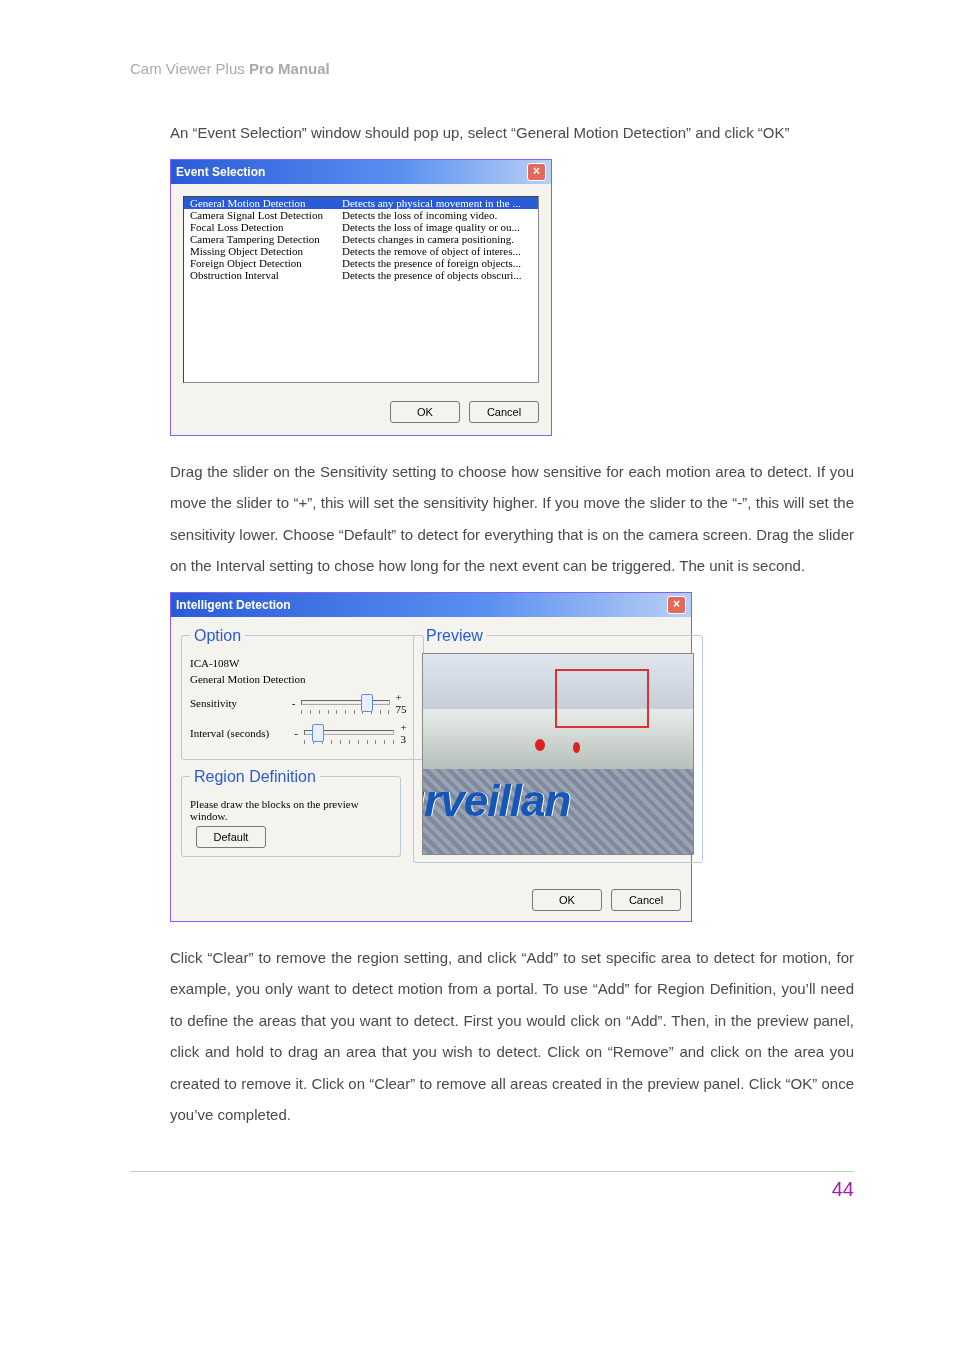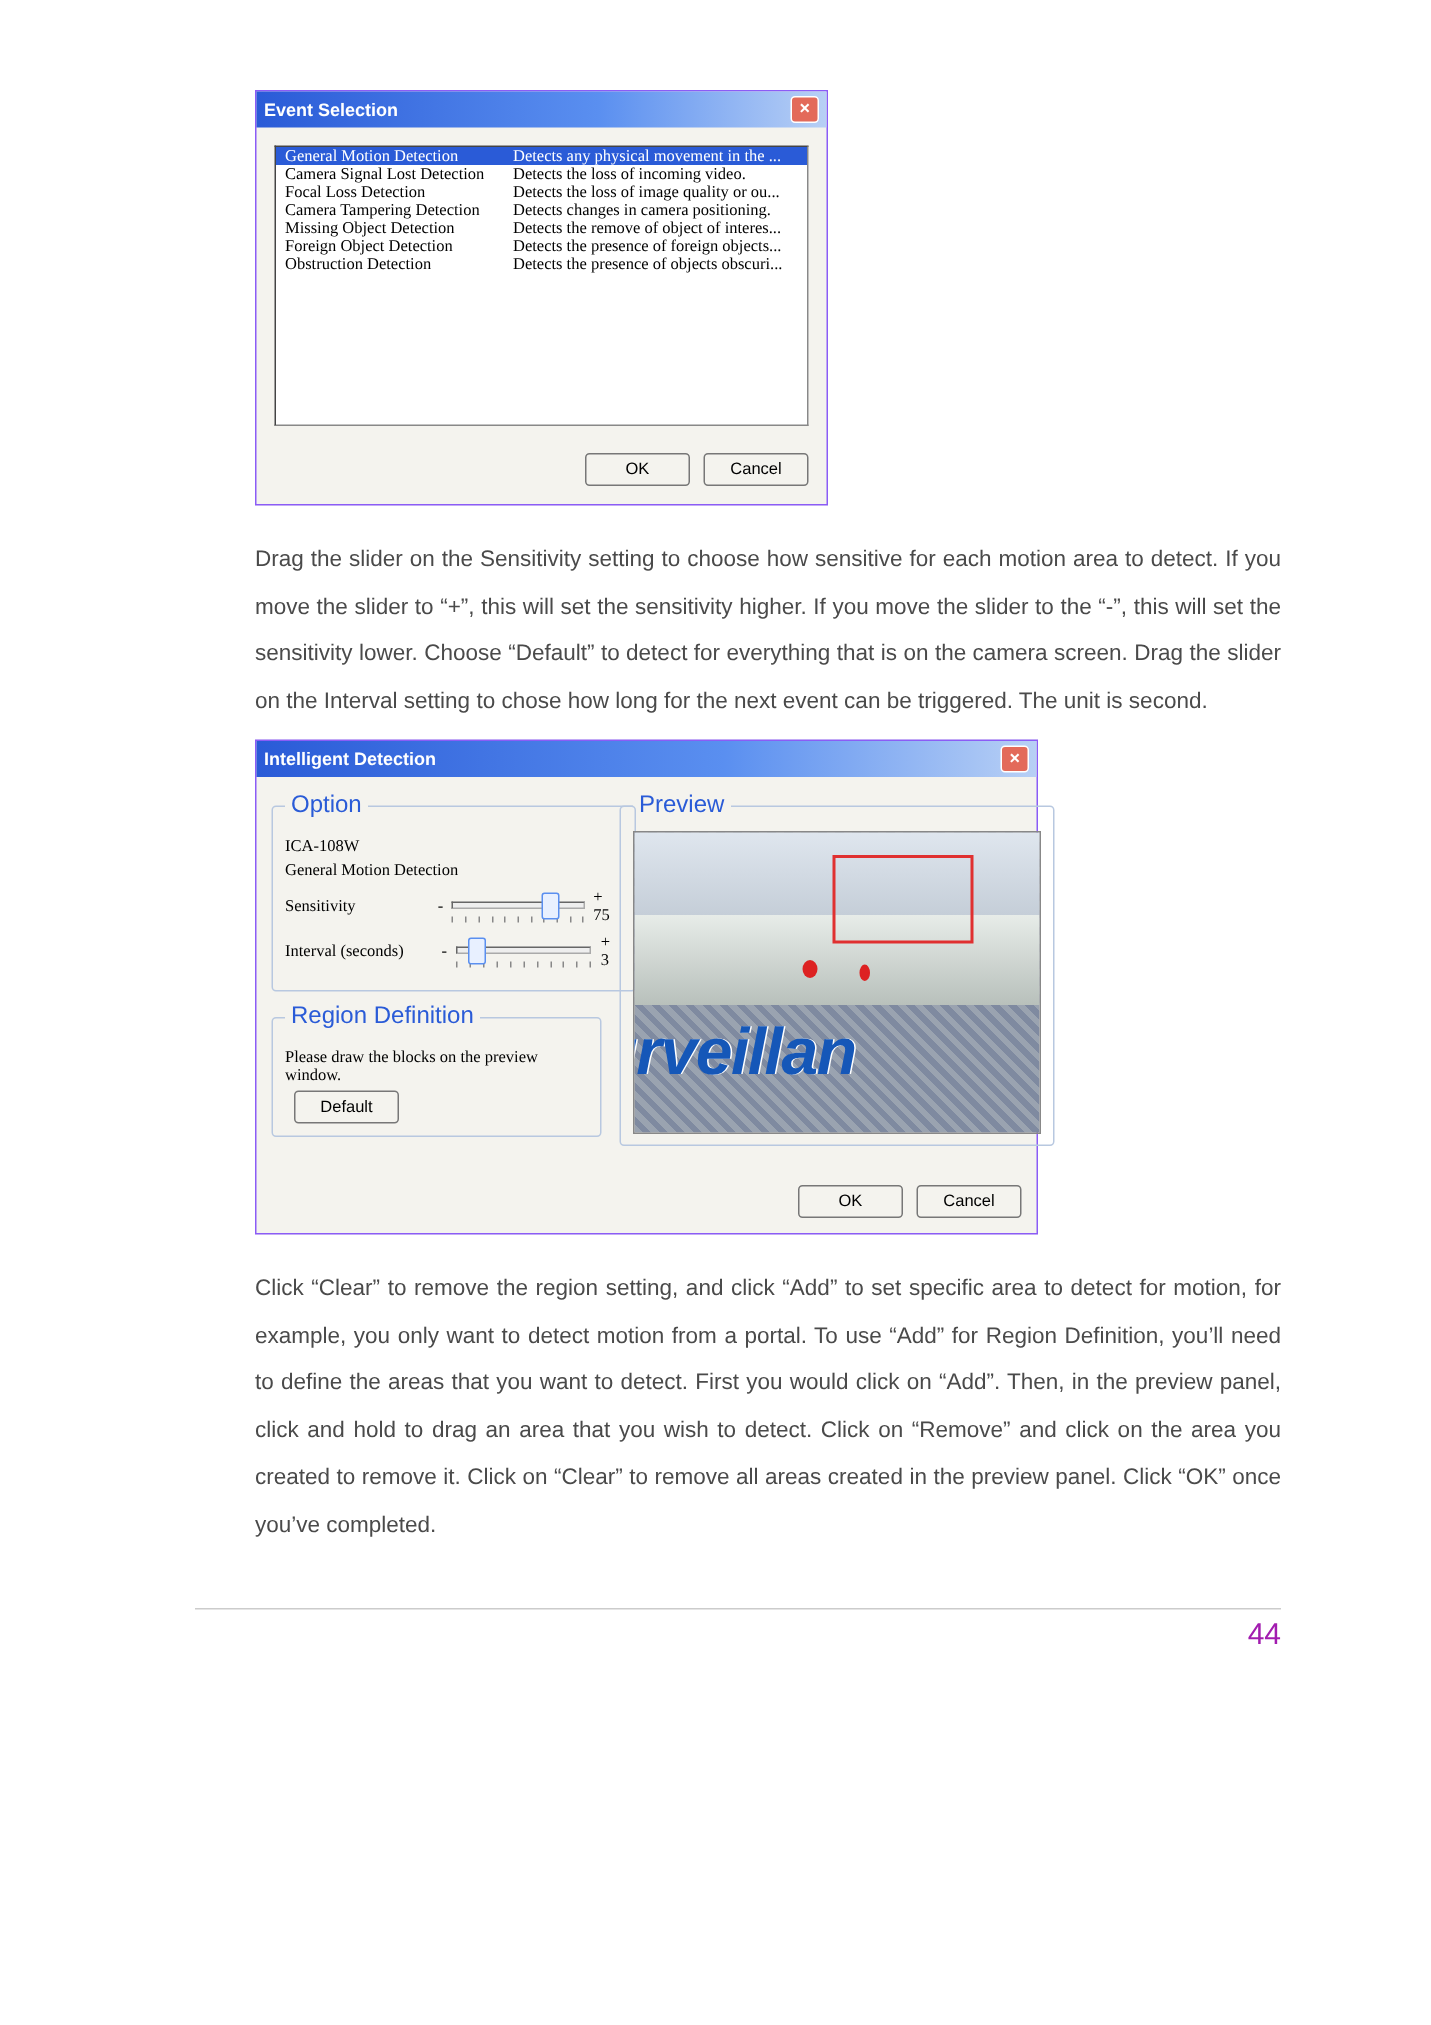--- a/index.html
+++ b/index.html
@@ -201,21 +201,26 @@
     display:flex;
     justify-content:flex-end;
     padding: 6px 0;
     margin-top: 40px;
   }
 </style>
 </head>
 <body>
 <div class="page">
 
-
+  <div class="header-title">
+    <span>Cam Viewer Plus </span>
+    <span class="bold">Pro Manual</span>
+  </div>
+
+  <p class="body-text">An “Event Selection” window should pop up, select “General Motion Detection” and click “OK”</p>
 
   <div class="dialog dlg-event">
     <div class="titlebar">
       <span>Event Selection</span>
       <span class="close-x">×</span>
     </div>
     <div class="content">
       <div class="listpanel">
         <div class="listrows">
           <div class="listrow sel">
@@ -236,21 +241,21 @@
           </div>
           <div class="listrow">
             <div class="col-ev">Missing Object Detection</div>
             <div class="col-desc">Detects the remove of object of interes...</div>
           </div>
           <div class="listrow">
             <div class="col-ev">Foreign Object Detection</div>
             <div class="col-desc">Detects the presence of foreign objects...</div>
           </div>
           <div class="listrow">
-            <div class="col-ev">Obstruction Detection</div>
+            <div class="col-ev">Obstruction Interval</div>
             <div class="col-desc">Detects the presence of objects obscuri...</div>
           </div>
         </div>
       </div>
       <div class="btns">
         <button class="xp">OK</button>
         <button class="xp">Cancel</button>
       </div>
     </div>
   </div>

